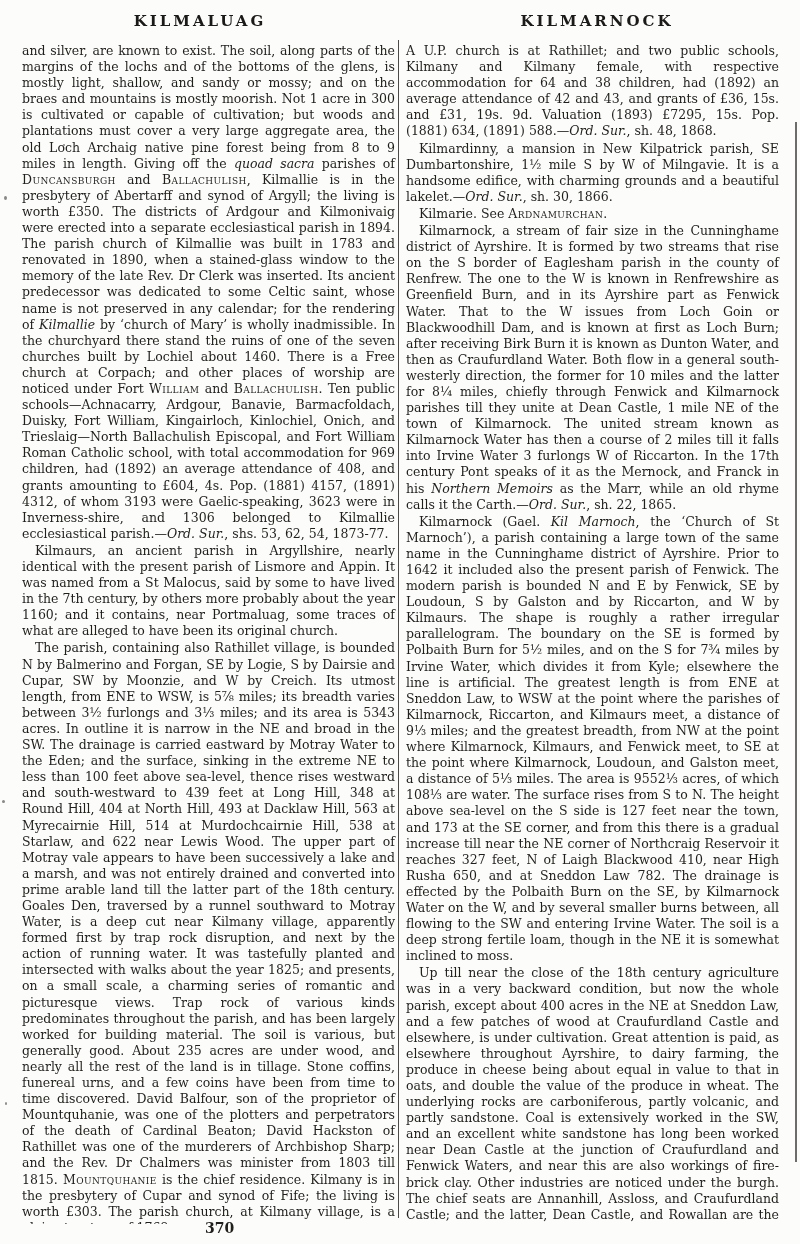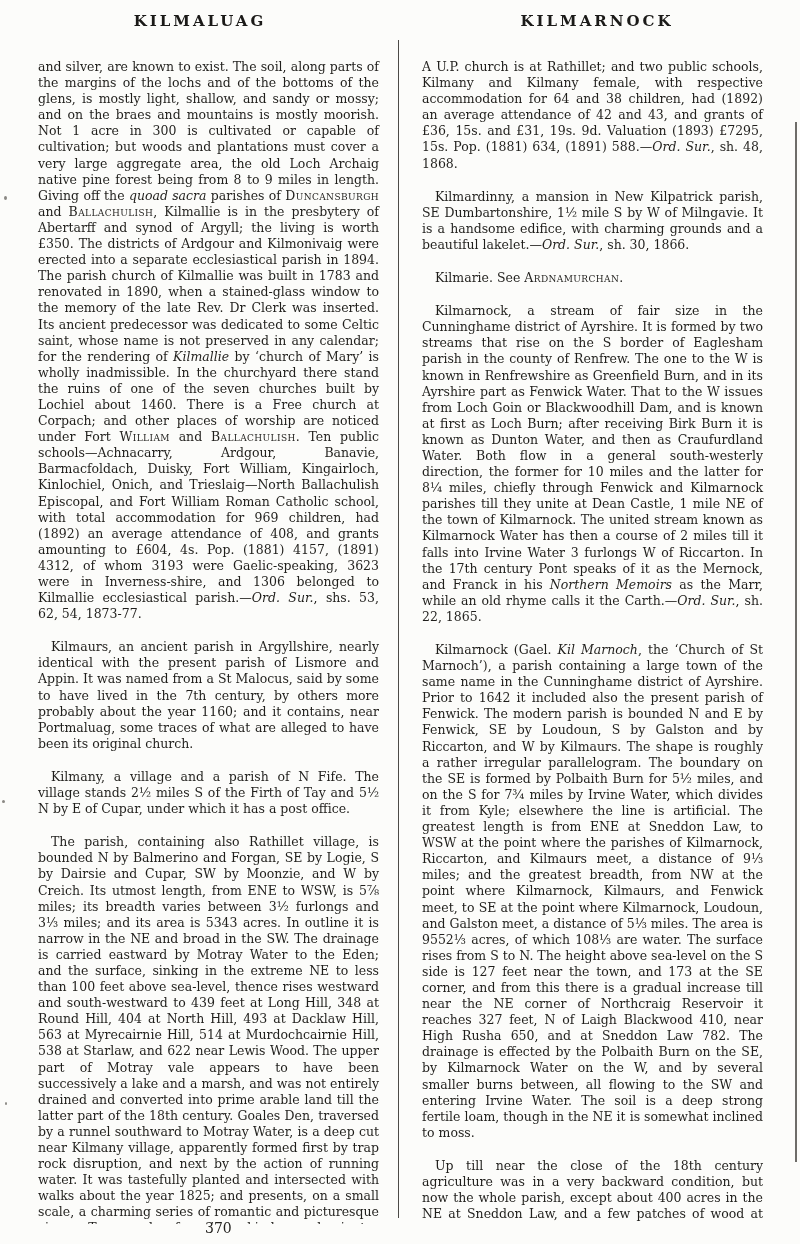--- a/index.html
+++ b/index.html
@@ -36,28 +36,28 @@
     position: absolute; top: 42px;
     width: 375px; height: 1182px;
     overflow: hidden;
     font-size: 12.5px;
     line-height: 16.1px;
     text-align: justify;
     color: #201f1c;
   }
   .col-left  { left: 21px; }
   .col-right { left: 405px; }
-  .column p { margin: 17px; padding: 0; }
+  .column p { margin: 1px; padding: 0; }
   .column p.indent { text-indent: 13px; }
   .seg-b  { font-weight: normal; }
   .seg-i  { font-style: italic; }
   .seg-sc { font-variant: small-caps; letter-spacing: 0.4px; }
   .page-number {
     position: absolute; left: 205px; top: 1220px;
-    font-size: 14px; color: #201f1c;
+    font-size: 14px; color: #201f1c; font-weight: bold;
   }
   .speck { position: absolute; background: #8a8883; border-radius: 50%; }
   .speck.s1 { left: 4px;  top: 196px;  width: 3px; height: 4px; }
   .speck.s2 { left: 2px;  top: 800px;  width: 3px; height: 3px; }
   .speck.s3 { left: 5px;  top: 1102px; width: 2px; height: 3px; }
   .speck.s4 { left: 63px; top: 144px;  width: 2px; height: 2px; }
 </style>
 </head>
 <body>
 
@@ -66,21 +66,20 @@
   <div class="running-head left">KILMALUAG</div>
 
   <div class="running-head right">KILMARNOCK</div>
 
   <div class="divider"></div>
   <div class="edge-line"></div>
 
   <div class="column col-left">
       <p class=""><span>and silver, are known to exist.  The soil, along parts of the margins of the lochs and of the bottoms of the glens, is mostly light, shallow, and sandy or mossy; and on the braes and mountains is mostly moorish.  Not 1 acre in 300 is cultivated or capable of cultivation; but woods and plantations must cover a very large aggregate area, the old Loch Archaig native pine forest being from 8 to 9 miles in length.  Giving off the </span><span class="seg-i">quoad sacra</span><span> parishes of </span><span class="seg-sc">Duncansburgh</span><span> and </span><span class="seg-sc">Ballachulish</span><span>, Kilmallie is in the presbytery of Abertarff and synod of Argyll; the living is worth £350.  The districts of Ardgour and Kilmonivaig were erected into a separate ecclesiastical parish in 1894.  The parish church of Kilmallie was built in 1783 and renovated in 1890, when a stained-glass window to the memory of the late Rev. Dr Clerk was inserted.  Its ancient predecessor was dedicated to some Celtic saint, whose name is not preserved in any calendar; for the rendering of </span><span class="seg-i">Kilmallie</span><span> by ‘church of Mary’ is wholly inadmissible.  In the churchyard there stand the ruins of one of the seven churches built by Lochiel about 1460.  There is a Free church at Corpach; and other places of worship are noticed under Fort </span><span class="seg-sc">William</span><span> and </span><span class="seg-sc">Ballachulish</span><span>.  Ten public schools—Achnacarry, Ardgour, Banavie, Barmacfoldach, Duisky, Fort William, Kingairloch, Kinlochiel, Onich, and Trieslaig—North Ballachulish Episcopal, and Fort William Roman Catholic school, with total accommodation for 969 children, had (1892) an average attendance of 408, and grants amounting to £604, 4s.  Pop. (1881) 4157, (1891) 4312, of whom 3193 were Gaelic-speaking, 3623 were in Inverness-shire, and 1306 belonged to Kilmallie ecclesiastical parish.—</span><span class="seg-i">Ord. Sur.</span><span>, shs. 53, 62, 54, 1873-77.</span></p>
       <p class="indent"><span class="seg-b">Kilmaurs,</span><span> an ancient parish in Argyllshire, nearly identical with the present parish of Lismore and Appin. It was named from a St Malocus, said by some to have lived in the 7th century, by others more probably about the year 1160; and it contains, near Portmaluag, some traces of what are alleged to have been its original church.</span></p>
-      <p class="indent"><span class="seg-b">Kilmany,</span><span> a village and a parish of N Fife.  The village stands 2½ miles S of the Firth of Tay and 5½ N by E of Cupar, under which it has a post office.</span></p>
       <p class="indent"><span>The parish, containing also Rathillet village, is bounded N by Balmerino and Forgan, SE by Logie, S by Dairsie and Cupar, SW by Moonzie, and W by Creich.  Its utmost length, from ENE to WSW, is 5⅞ miles; its breadth varies between 3½ furlongs and 3⅓ miles; and its area is 5343 acres.  In outline it is narrow in the NE and broad in the SW.  The drainage is carried eastward by Motray Water to the Eden; and the surface, sinking in the extreme NE to less than 100 feet above sea-level, thence rises westward and south-westward to 439 feet at Long Hill, 348 at Round Hill, 404 at North Hill, 493 at Dacklaw Hill, 563 at Myrecairnie Hill, 514 at Murdochcairnie Hill, 538 at Starlaw, and 622 near Lewis Wood.  The upper part of Motray vale appears to have been successively a lake and a marsh, and was not entirely drained and converted into prime arable land till the latter part of the 18th century.  Goales Den, traversed by a runnel southward to Motray Water, is a deep cut near Kilmany village, apparently formed first by trap rock disruption, and next by the action of running water.  It was tastefully planted and intersected with walks about the year 1825; and presents, on a small scale, a charming series of romantic and picturesque views.  Trap rock of various kinds predominates throughout the parish, and has been largely worked for building material.  The soil is various, but generally good.  About 235 acres are under wood, and nearly all the rest of the land is in tillage.  Stone coffins, funereal urns, and a few coins have been from time to time discovered.  David Balfour, son of the proprietor of Mountquhanie, was one of the plotters and perpetrators of the death of Cardinal Beaton; David Hackston of Rathillet was one of the murderers of Archbishop Sharp; and the Rev. Dr Chalmers was minister from 1803 till 1815.  </span><span class="seg-sc">Mountquhanie</span><span> is the chief residence.  Kilmany is in the presbytery of Cupar and synod of Fife; the living is worth £303.  The parish church, at Kilmany village, is a plain structure of 1768.</span></p>
     </div>
 
   <div class="column col-right">
       <p class=""><span>A U.P. church is at Rathillet; and two public schools, Kilmany and Kilmany female, with respective accommodation for 64 and 38 children, had (1892) an average attendance of 42 and 43, and grants of £36, 15s. and £31, 19s. 9d.  Valuation (1893) £7295, 15s.  Pop. (1881) 634, (1891) 588.—</span><span class="seg-i">Ord. Sur.</span><span>, sh. 48, 1868.</span></p>
       <p class="indent"><span class="seg-b">Kilmardinny,</span><span> a mansion in New Kilpatrick parish, SE Dumbartonshire, 1½ mile S by W of Milngavie.  It is a handsome edifice, with charming grounds and a beautiful lakelet.—</span><span class="seg-i">Ord. Sur.</span><span>, sh. 30, 1866.</span></p>
       <p class="indent"><span class="seg-b">Kilmarie.</span><span>  See </span><span class="seg-sc">Ardnamurchan</span><span>.</span></p>
       <p class="indent"><span class="seg-b">Kilmarnock,</span><span> a stream of fair size in the Cunninghame district of Ayrshire.  It is formed by two streams that rise on the S border of Eaglesham parish in the county of Renfrew.  The one to the W is known in Renfrewshire as Greenfield Burn, and in its Ayrshire part as Fenwick Water.  That to the W issues from Loch Goin or Blackwoodhill Dam, and is known at first as Loch Burn; after receiving Birk Burn it is known as Dunton Water, and then as Craufurdland Water.  Both flow in a general south-westerly direction, the former for 10 miles and the latter for 8¼ miles, chiefly through Fenwick and Kilmarnock parishes till they unite at Dean Castle, 1 mile NE of the town of Kilmarnock.  The united stream known as Kilmarnock Water has then a course of 2 miles till it falls into Irvine Water 3 furlongs W of Riccarton.  In the 17th century Pont speaks of it as the Mernock, and Franck in his </span><span class="seg-i">Northern Memoirs</span><span> as the Marr, while an old rhyme calls it the Carth.—</span><span class="seg-i">Ord. Sur.</span><span>, sh. 22, 1865.</span></p>
       <p class="indent"><span class="seg-b">Kilmarnock</span><span> (Gael. </span><span class="seg-i">Kil Marnoch</span><span>, the ‘Church of St Marnoch’), a parish containing a large town of the same name in the Cunninghame district of Ayrshire.  Prior to 1642 it included also the present parish of Fenwick.  The modern parish is bounded N and E by Fenwick, SE by Loudoun, S by Galston and by Riccarton, and W by Kilmaurs.  The shape is roughly a rather irregular parallelogram.  The boundary on the SE is formed by Polbaith Burn for 5½ miles, and on the S for 7¾ miles by Irvine Water, which divides it from Kyle; elsewhere the line is artificial.  The greatest length is from ENE at Sneddon Law, to WSW at the point where the parishes of Kilmarnock, Riccarton, and Kilmaurs meet, a distance of 9⅓ miles; and the greatest breadth, from NW at the point where Kilmarnock, Kilmaurs, and Fenwick meet, to SE at the point where Kilmarnock, Loudoun, and Galston meet, a distance of 5⅓ miles.  The area is 9552⅓ acres, of which 108⅓ are water.  The surface rises from S to N.  The height above sea-level on the S side is 127 feet near the town, and 173 at the SE corner, and from this there is a gradual increase till near the NE corner of Northcraig Reservoir it reaches 327 feet, N of Laigh Blackwood 410, near High Rusha 650, and at Sneddon Law 782.  The drainage is effected by the Polbaith Burn on the SE, by Kilmarnock Water on the W, and by several smaller burns between, all flowing to the SW and entering Irvine Water.  The soil is a deep strong fertile loam, though in the NE it is somewhat inclined to moss.</span></p>
       <p class="indent"><span>Up till near the close of the 18th century agriculture was in a very backward condition, but now the whole parish, except about 400 acres in the NE at Sneddon Law, and a few patches of wood at Craufurdland Castle and elsewhere, is under cultivation.  Great attention is paid, as elsewhere throughout Ayrshire, to dairy farming, the produce in cheese being about equal in value to that in oats, and double the value of the produce in wheat.  The underlying rocks are carboniferous, partly volcanic, and partly sandstone.  Coal is extensively worked in the SW, and an excellent white sandstone has long been worked near Dean Castle at the junction of Craufurdland and Fenwick Waters, and near this are also workings of fire-brick clay.  Other industries are noticed under the burgh.  The chief seats are Annanhill, Assloss, and Craufurdland Castle; and the latter, Dean Castle, and Rowallan are the principal objects of antiquarian interest.  The oldest part of Craufurdland Castle, 2½ miles NE of the town of Kilmarnock, on a steep bank overlooking Craufurdland Water, dates tra-</span></p>

